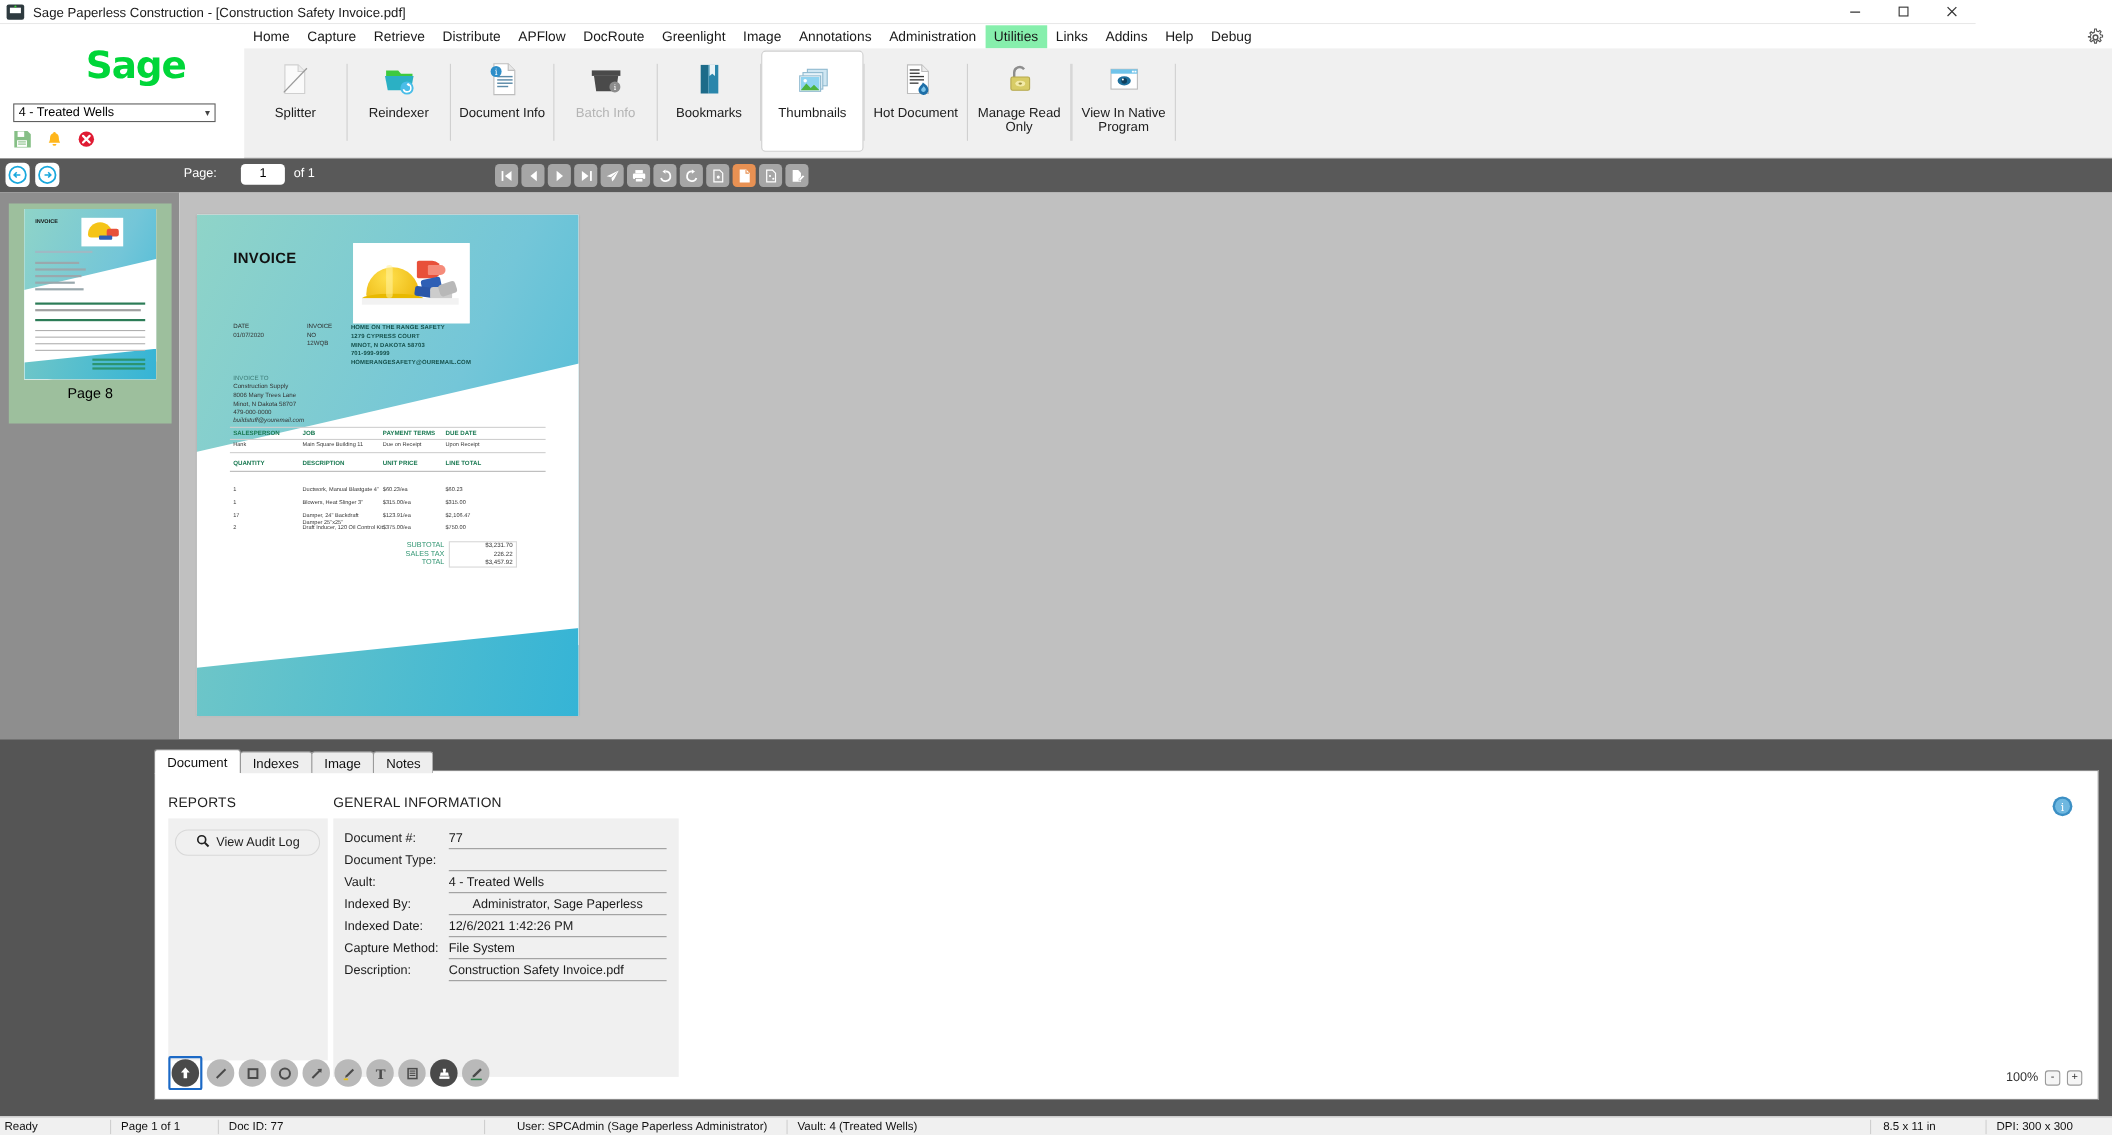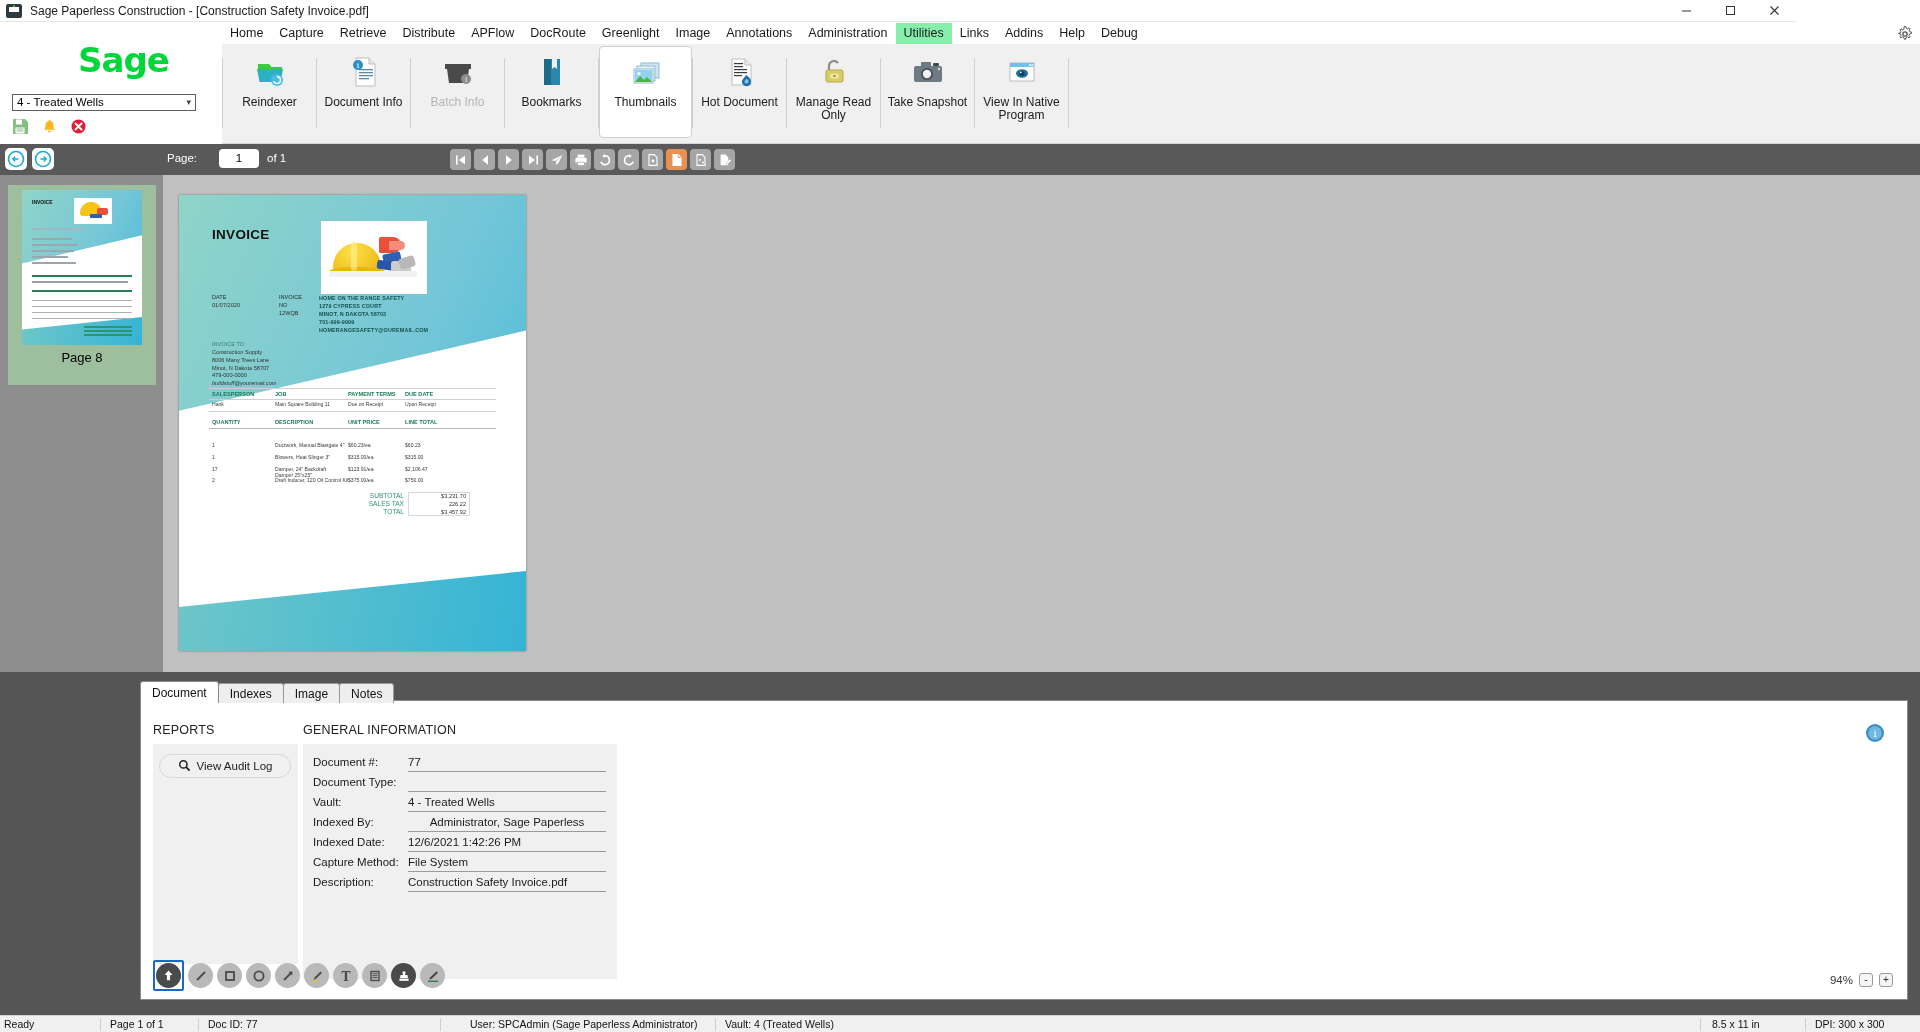--- a/index.html
+++ b/index.html
@@ -337,20 +337,30 @@
         <svg width="17" height="17" viewBox="0 0 17 17">
           <circle cx="8.5" cy="8.5" r="7" fill="#e01b33"></circle>
           <path d="M5.5 5.5l6 6M11.5 5.5l-6 6" stroke="#fff" stroke-width="2" stroke-linecap="round"></path>
         </svg>
       </div>
     </div>
   </div>
 
   <div class="ribbon">
 
+    <div class="rb-btn">
+      <div class="rb-ico">
+        <svg width="34" height="34" viewBox="0 0 34 34">
+          <path d="M7 4h12l6 6v20H7z" fill="#fafafa" stroke="#cfcfcf" stroke-width="1"></path>
+          <path d="M19 4v6h6" fill="#ececec" stroke="#cfcfcf"></path>
+          <line x1="6" y1="29" x2="27" y2="7" stroke="#9a9a9a" stroke-width="1.2"></line>
+        </svg>
+      </div>
+      <div class="rb-label">Splitter</div>
+    </div>
     <div class="rb-sep"></div>
 
     <div class="rb-btn">
       <div class="rb-ico">
         <svg width="34" height="34" viewBox="0 0 34 34">
           <path d="M5 9h11l2.5 3H29v4H5z" fill="#3ec93e"></path>
           <path d="M4 14h26l-2.5 13H6.5z" fill="#2bb0c4"></path>
           <circle cx="24" cy="25" r="6" fill="#49bde8"></circle>
           <path d="M24 21.5a3.5 3.5 0 1 1-3.3 4.6" fill="none" stroke="#fff" stroke-width="1.4"></path>
           <path d="M26 20.5l-2.5 1.3 2.3 1.6z" fill="#fff"></path>
@@ -445,33 +455,20 @@
           <path d="M12 16v-5a5 5 0 0 1 9-3" fill="none" stroke="#8d8d8d" stroke-width="2.2"></path>
           <rect x="9" y="15" width="17" height="12" rx="1.5" fill="#d8cc66" stroke="#b5a84c"></rect>
           <ellipse cx="17.5" cy="21" rx="4.5" ry="2.6" fill="#f2eaa8"></ellipse>
           <ellipse cx="17.5" cy="21" rx="1.6" ry="1" fill="#9d9040"></ellipse>
         </svg>
       </div>
       <div class="rb-label">Manage Read Only</div>
     </div>
     <div class="rb-sep"></div>
 
-    <div class="rb-btn">
-      <div class="rb-ico">
-        <svg width="34" height="34" viewBox="0 0 34 34">
-          <rect x="3" y="11" width="28" height="16" rx="2" fill="#6e7a82"></rect>
-          <rect x="10" y="7" width="10" height="5" rx="1" fill="#6e7a82"></rect>
-          <rect x="22" y="8" width="6" height="3" rx="1" fill="#3f4a50"></rect>
-          <circle cx="16" cy="19" r="6" fill="#454f55"></circle>
-          <circle cx="16" cy="19" r="4.2" fill="#f0f0f0"></circle>
-          <circle cx="28" cy="14" r="1.2" fill="#d8d8d8"></circle>
-        </svg>
-      </div>
-      <div class="rb-label">Take Snapshot</div>
-    </div>
     <div class="rb-sep"></div>
 
     <div class="rb-btn">
       <div class="rb-ico">
         <svg width="34" height="34" viewBox="0 0 34 34">
           <rect x="5" y="8" width="24" height="18" fill="#fff" stroke="#bcbcbc"></rect>
           <rect x="5" y="8" width="24" height="4" fill="#6fc3ea"></rect>
           <rect x="24" y="9.3" width="1.8" height="1.6" fill="#fff"></rect>
           <rect x="26.3" y="9.3" width="1.8" height="1.6" fill="#fff"></rect>
           <ellipse cx="17" cy="18.5" rx="6" ry="4.2" fill="#1e6f9c"></ellipse>
@@ -846,21 +843,21 @@
       </div>
       <div class="anno-btn">
         <svg width="16" height="16" viewBox="0 0 16 16">
             <path d="M11.5 3.2l1.5 1.5-6.5 6.4-2 .5.5-2z" fill="#4a4a4a"></path>
             <rect x="3" y="12.6" width="10" height="1.4" fill="#2f7d4a"></rect>
           </svg>
       </div>
     </div>
 
     <div class="zoomctl">
-      <span class="zoom-pct">94%</span>
+      <span class="zoom-pct">100%</span>
       <span class="zoom-btn">-</span>
       <span class="zoom-btn">+</span>
     </div>
   </div>
 
   <div class="statusbar">
     <div class="sb-cell" style="left:4px;">Ready</div>
     <div class="sb-div" style="left:100px;"></div>
     <div class="sb-cell" style="left:110px;">Page 1 of 1</div>
     <div class="sb-div" style="left:198px;"></div>

